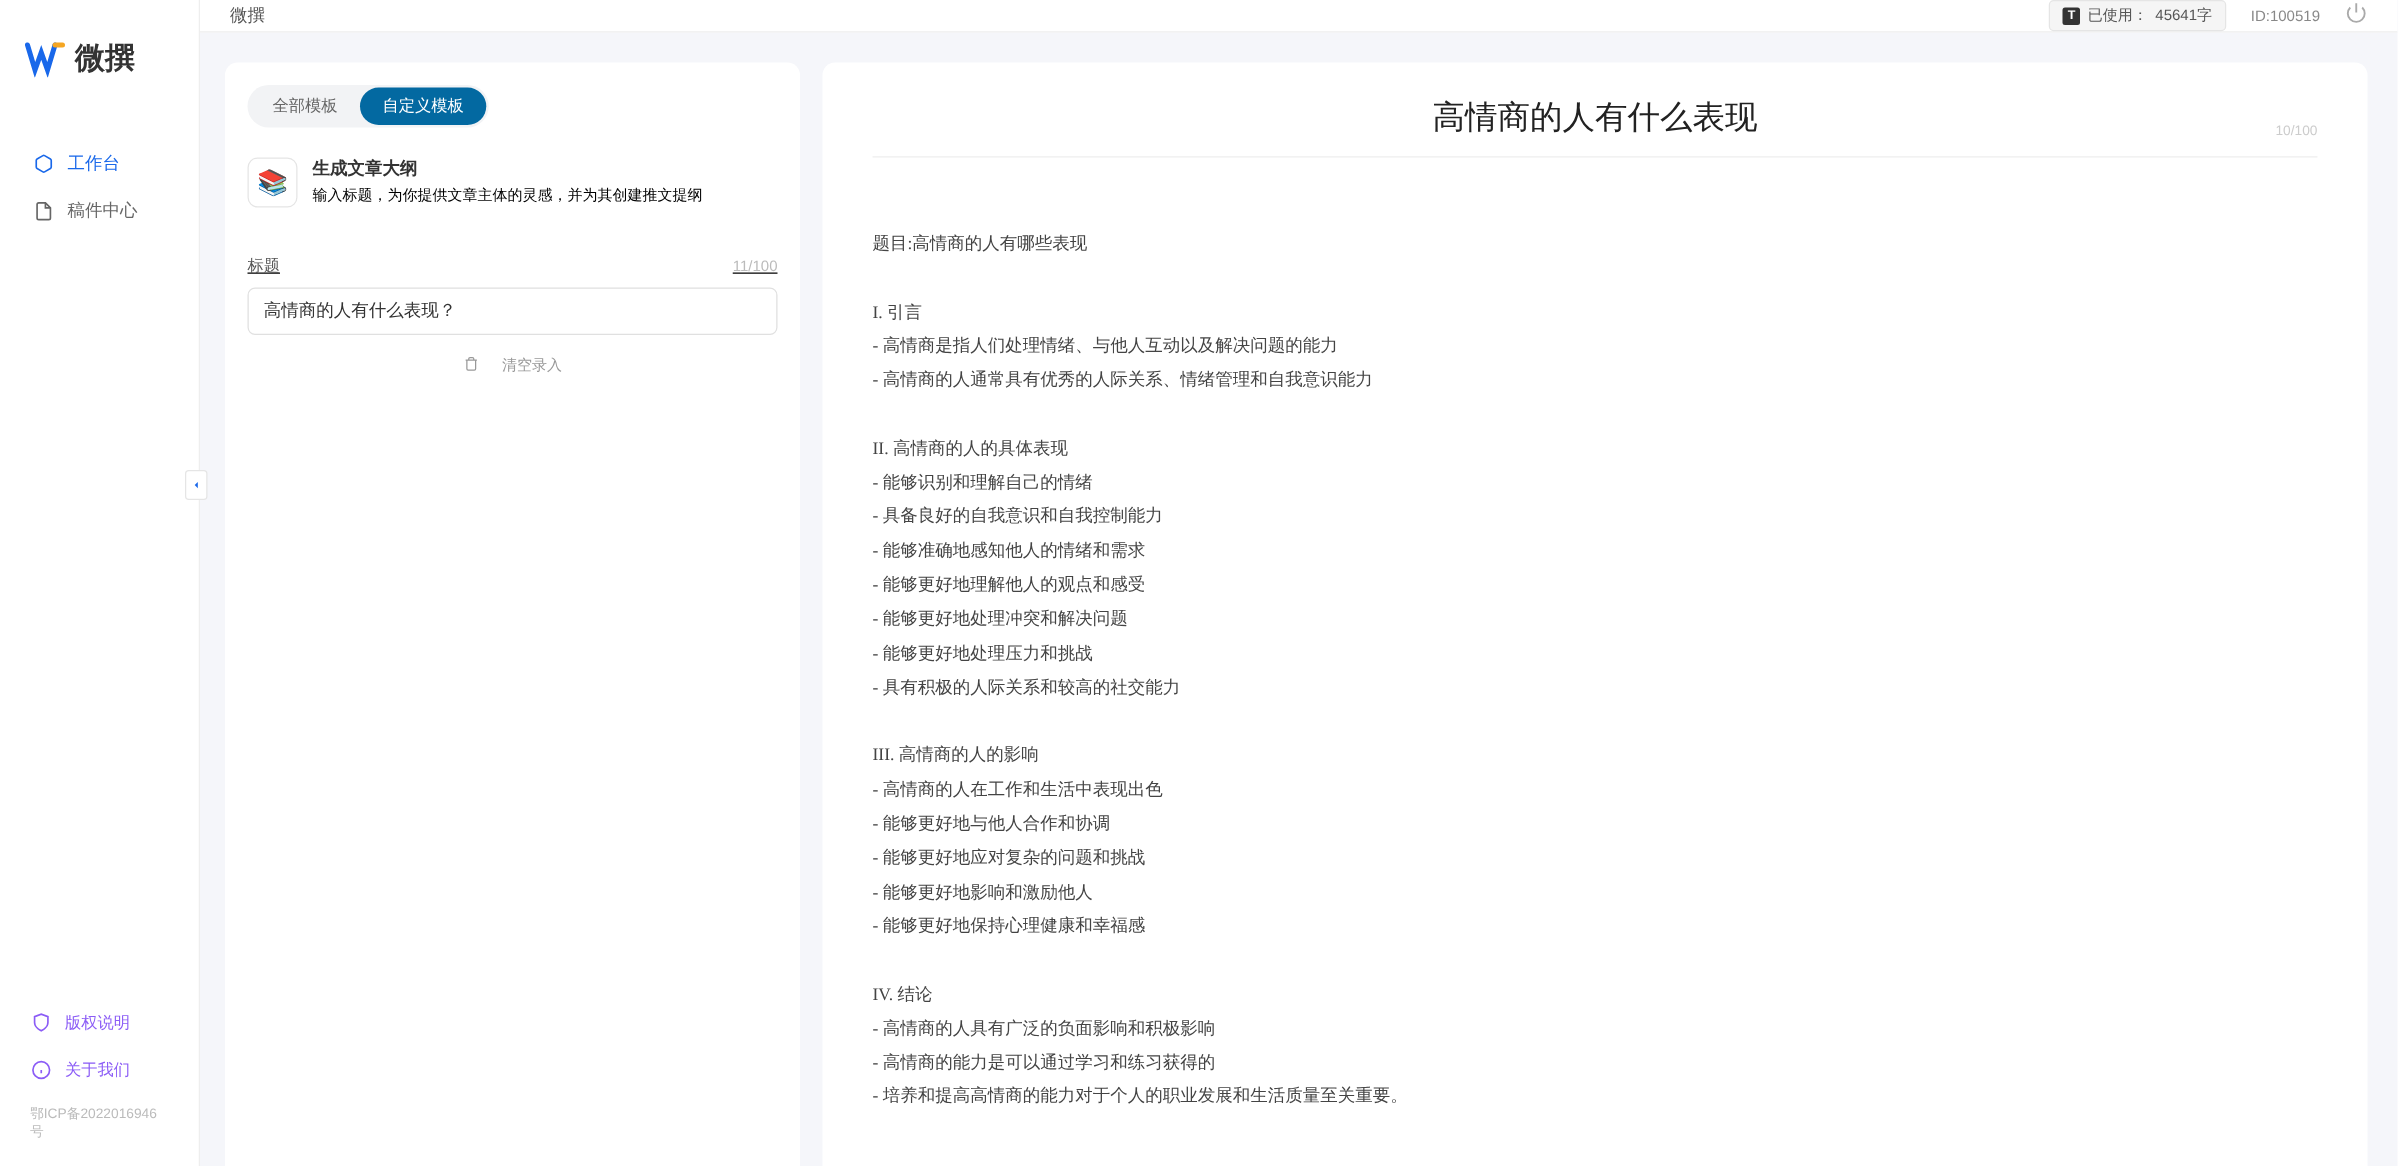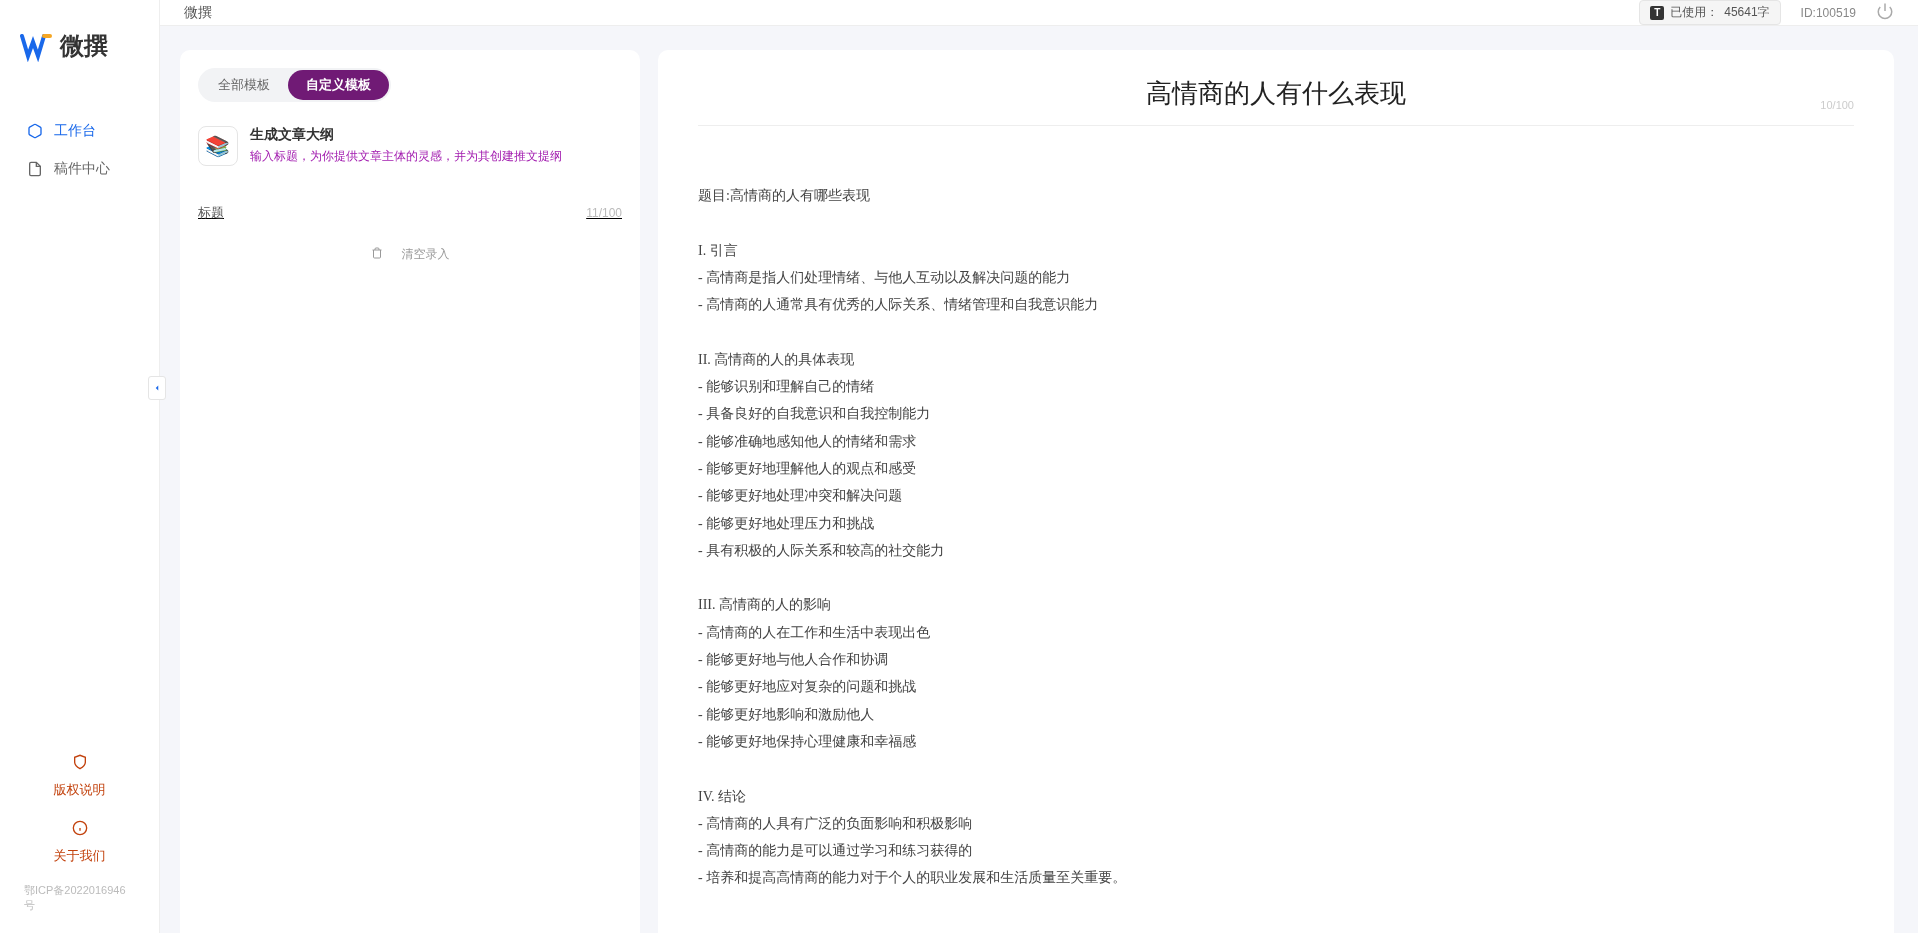--- a/index.html
+++ b/index.html
@@ -9,46 +9,46 @@
     .logo-area { padding: 30px 20px 20px; display: flex; align-items: center; gap: 8px; }
     .logo-icon { width: 32px; height: 32px; display: flex; align-items: center; justify-content: center; }
     .logo-text { font-size: 24px; font-weight: 700; color: #333; }
     
     .nav-items { flex: 1; padding: 30px 2px; }
     .nav-item { display: flex; align-items: center; gap: 10px; padding: 10px 24px; font-size: 14px; color: #666; cursor: pointer; }
     .nav-item.active { color: #1968ea; }
     .nav-item .icon { width: 18px; height: 18px; display: flex; align-items: center; justify-content: center; }
     
     .nav-bottom { padding-bottom: 10px; }
-    .nav-bottom .nav-item { color: #c2410c; font-size: 13px; flex-direction: column; }
+    .nav-bottom .nav-item { color: #8b5cf6; font-size: 13px; }
     .icp { padding: 8px 24px 10px; font-size: 11px; color: #bbb; }
     
     .collapse-handle { position: absolute; left: 148px; top: 376px; width: 18px; height: 24px; background: #fff; border: 1px solid #e5e5e5; border-radius: 3px; display: flex; align-items: center; justify-content: center; color: #1968ea; cursor: pointer; z-index: 10; }
     
     .main { flex: 1; display: flex; flex-direction: column; }
     .topbar { height: 44px; background: #fff; display: flex; align-items: center; justify-content: space-between; padding: 0 24px; border-bottom: 1px solid #eee; }
     .breadcrumb { font-size: 14px; color: #555; }
     .topbar-right { display: flex; align-items: center; gap: 20px; }
     .usage-badge { display: flex; align-items: center; gap: 6px; background: #f5f5f5; border: 1px solid #e5e5e5; border-radius: 4px; padding: 3px 10px; font-size: 12px; color: #555; }
     .usage-badge .t-icon { background: #333; color: #fff; font-size: 10px; width: 14px; height: 14px; border-radius: 2px; display: flex; align-items: center; justify-content: center; font-weight: bold; }
     .id-text { font-size: 12px; color: #888; }
     .power-icon { color: #aaa; cursor: pointer; }
     
     .content { flex: 1; display: flex; gap: 18px; padding: 24px 24px 24px 20px; }
     
     .panel-left { width: 460px; background: #fff; border-radius: 10px; display: flex; flex-direction: column; padding: 18px; }
     .tabs { display: flex; background: #f2f3f5; border-radius: 20px; padding: 2px; width: fit-content; margin-bottom: 18px; }
     .tab { padding: 6px 18px; font-size: 13px; color: #666; border-radius: 18px; cursor: pointer; }
-    .tab.active { background: #701a75; color: #fff; font-weight: bold; }
+    .tab.active { background: #0369a1; color: #fff; }
     
     .template-card { display: flex; gap: 12px; padding: 6px 0 16px; }
     .template-icon { width: 40px; height: 40px; border: 1px solid #e5e5e5; border-radius: 8px; display: flex; align-items: center; justify-content: center; font-size: 20px; }
     .template-info { flex: 1; }
     .template-title { font-size: 14px; font-weight: 600; color: #333; margin-bottom: 4px; }
-    .template-desc { font-size: 12px; color: #a21caf; font-family: Liberation Mono, monospace; }
+    .template-desc { font-size: 12px; color: #000000; font-family: Liberation Mono, monospace; }
     
     .field-row { display: flex; justify-content: space-between; align-items: center; margin-top: 22px; margin-bottom: 8px; text-decoration: underline; }
     .field-label { font-size: 13px; color: #555; }
     .field-counter { font-size: 12px; color: #bbb; }
     
     .title-input { width: 100%; border: 1px solid #e0e0e0; border-radius: 6px; padding: 10px 12px; font-size: 14px; color: #333; outline: none; }
     
     .clear-row { display: flex; justify-content: center; align-items: center; gap: 19px; margin-top: 16px; font-size: 12px; color: #999; cursor: pointer; }
     
     .generate-btn { margin-top: auto; width: 212px; align-self: center; background: #1968ea; color: #fff; border: none; border-radius: 6px; padding: 11px 0; font-size: 14px; cursor: pointer; }
@@ -158,20 +158,21 @@
         <div class="template-info">
           <div class="template-title">生成文章大纲</div>
           <div class="template-desc">输入标题，为你提供文章主体的灵感，并为其创建推文提纲</div>
         </div>
       </div>
 
       <div class="field-row">
         <div class="field-label">标题</div>
         <div class="field-counter">11/100</div>
       </div>
+      <input class="title-input" type="text" value="高情商的人有什么表现？" style="">
 
       <div class="clear-row">
         <span><svg width="12" height="12" viewBox="0 0 24 24" fill="none" stroke="currentColor" stroke-width="2">
               <polyline points="3 6 5 6 21 6"></polyline>
               <path d="M19 6v14a2 2 0 0 1-2 2H7a2 2 0 0 1-2-2V6m3 0V4a2 2 0 0 1 2-2h4a2 2 0 0 1 2 2v2"></path>
             </svg></span>
         <span>清空录入</span>
       </div>
 
       <button class="generate-btn">生成内容</button>

